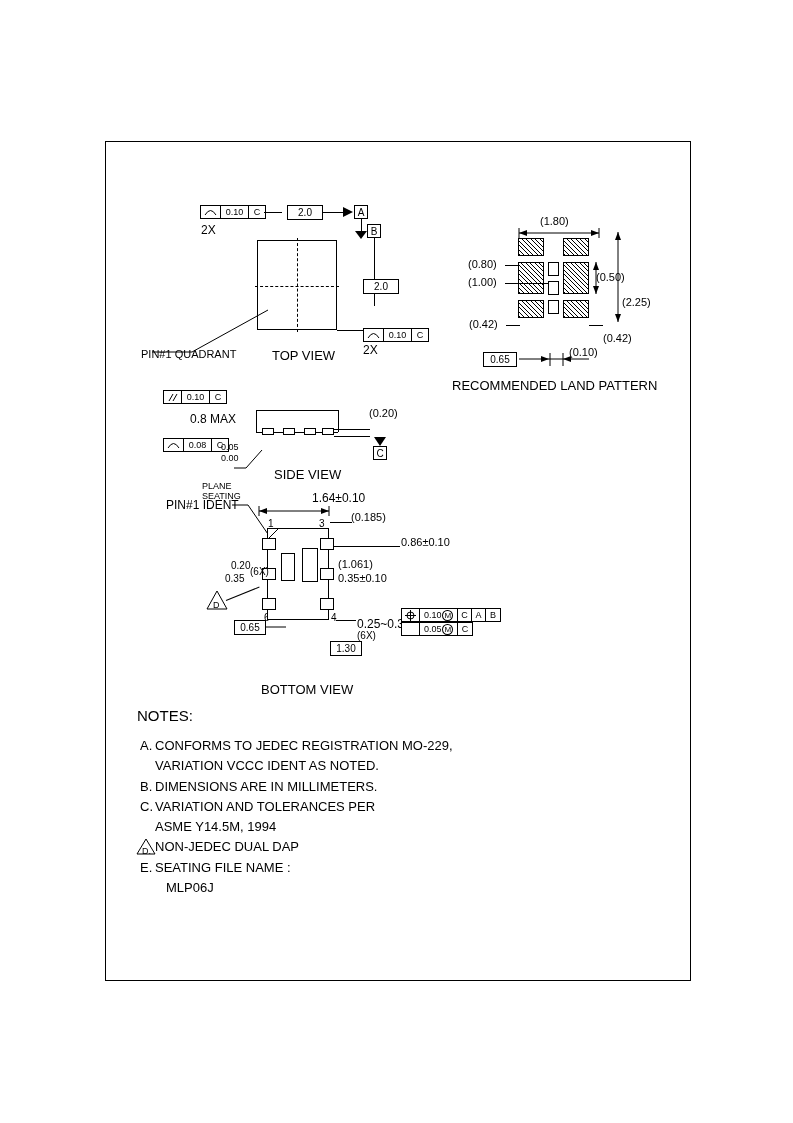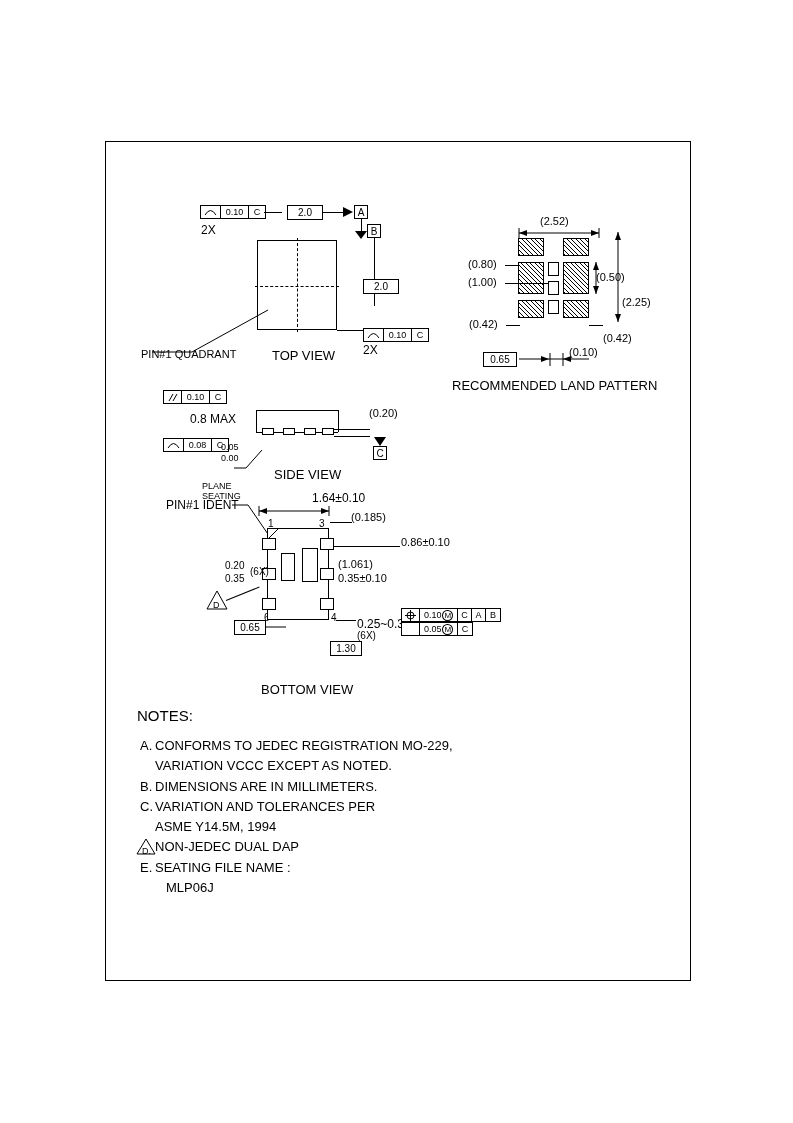--- a/index.html
+++ b/index.html
@@ -85,21 +85,21 @@
       <div style="width:28px;">0.10</div>
       <div style="width:16px;">C</div>
     </div>
     <div class="txt s12" style="left:363px;top:344px;">2X</div>
 
     <div class="txt s13" style="left:272px;top:350px;">TOP VIEW</div>
   </div>
 
   <div>
 
-    <div class="txt" style="left:540px;top:215px;">(2.52)</div>
+    <div class="txt" style="left:540px;top:215px;">(1.80)</div>
     <svg class="abs" style="left:519px;top:228px;" width="82" height="10">
       <path d="M0 5 L80 5" stroke="#000" stroke-width="1"></path>
       <path d="M0 5 L8 2 L8 8 Z" fill="#000"></path>
         <path d="M80 5 L72 2 L72 8 Z" fill="#000"></path>
       <path d="M0 0 L0 10 M80 0 L80 10" stroke="#000" stroke-width="1"></path>
     </svg>
 
     <div class="pad" style="left:518px;top:238px;width:26px;height:18px;"></div>
     <div class="pad" style="left:518px;top:262px;width:26px;height:32px;"></div>
     <div class="pad" style="left:518px;top:300px;width:26px;height:18px;"></div>
@@ -237,21 +237,21 @@
 
     <div class="box" style="left:281px;top:553px;width:14px;height:28px;"></div>
     <div class="box" style="left:302px;top:548px;width:16px;height:34px;"></div>
 
     <div class="txt" style="left:401px;top:536px;">0.86±0.10</div>
     <div class="ln lnh" style="left:334px;top:546px;width:66px;"></div>
 
     <div class="txt" style="left:338px;top:558px;">(1.061)</div>
     <div class="txt" style="left:338px;top:572px;">0.35±0.10</div>
 
-    <div class="txt s10" style="left:225px;top:560px;">0.20</div>
+    <div class="txt s10" style="left:231px;top:560px;">0.20</div>
     <div class="txt s10" style="left:225px;top:573px;">0.35</div>
     <div class="txt s10" style="left:250px;top:566px;">(6X)</div>
 
     <svg class="abs" style="left:206px;top:590px;" width="22" height="22">
       <path d="M11 1 L21 19 L1 19 Z" fill="none" stroke="#000" stroke-width="1"></path>
     </svg>
     <div class="txt s9" style="left:213px;top:599px;">D</div>
     <div class="ln" style="left:226px;top:600px;width:36px;height:1px;transform:rotate(-22deg);transform-origin:left center;"></div>
 
     <div class="dimbox" style="left:234px;top:620px;width:32px;">0.65</div>
@@ -290,21 +290,21 @@
     </div>
 
     <div class="txt s13" style="left:261px;top:684px;">BOTTOM VIEW</div>
   </div>
 
   <div>
     <div class="txt s14" style="left:137px;top:710px;font-size:15px;">NOTES:</div>
 
     <div class="txt s13" style="left:140px;top:740px;">A.</div>
     <div class="txt s13" style="left:155px;top:740px;">CONFORMS TO JEDEC REGISTRATION MO-229,</div>
-    <div class="txt s13" style="left:155px;top:760px;">VARIATION VCCC EXCEPT AS NOTED.</div>
+    <div class="txt s13" style="left:155px;top:760px;">VARIATION VCCC IDENT AS NOTED.</div>
 
     <div class="txt s13" style="left:140px;top:781px;">B.</div>
     <div class="txt s13" style="left:155px;top:781px;">DIMENSIONS ARE IN MILLIMETERS.</div>
 
     <div class="txt s13" style="left:140px;top:801px;">C.</div>
     <div class="txt s13" style="left:155px;top:801px;">VARIATION AND TOLERANCES PER</div>
     <div class="txt s13" style="left:155px;top:821px;text-align:right;">ASME Y14.5M, 1994</div>
 
     <svg class="abs" style="left:136px;top:838px;" width="20" height="18">
       <path d="M10 1 L19 16 L1 16 Z" fill="none" stroke="#000" stroke-width="1"></path>

